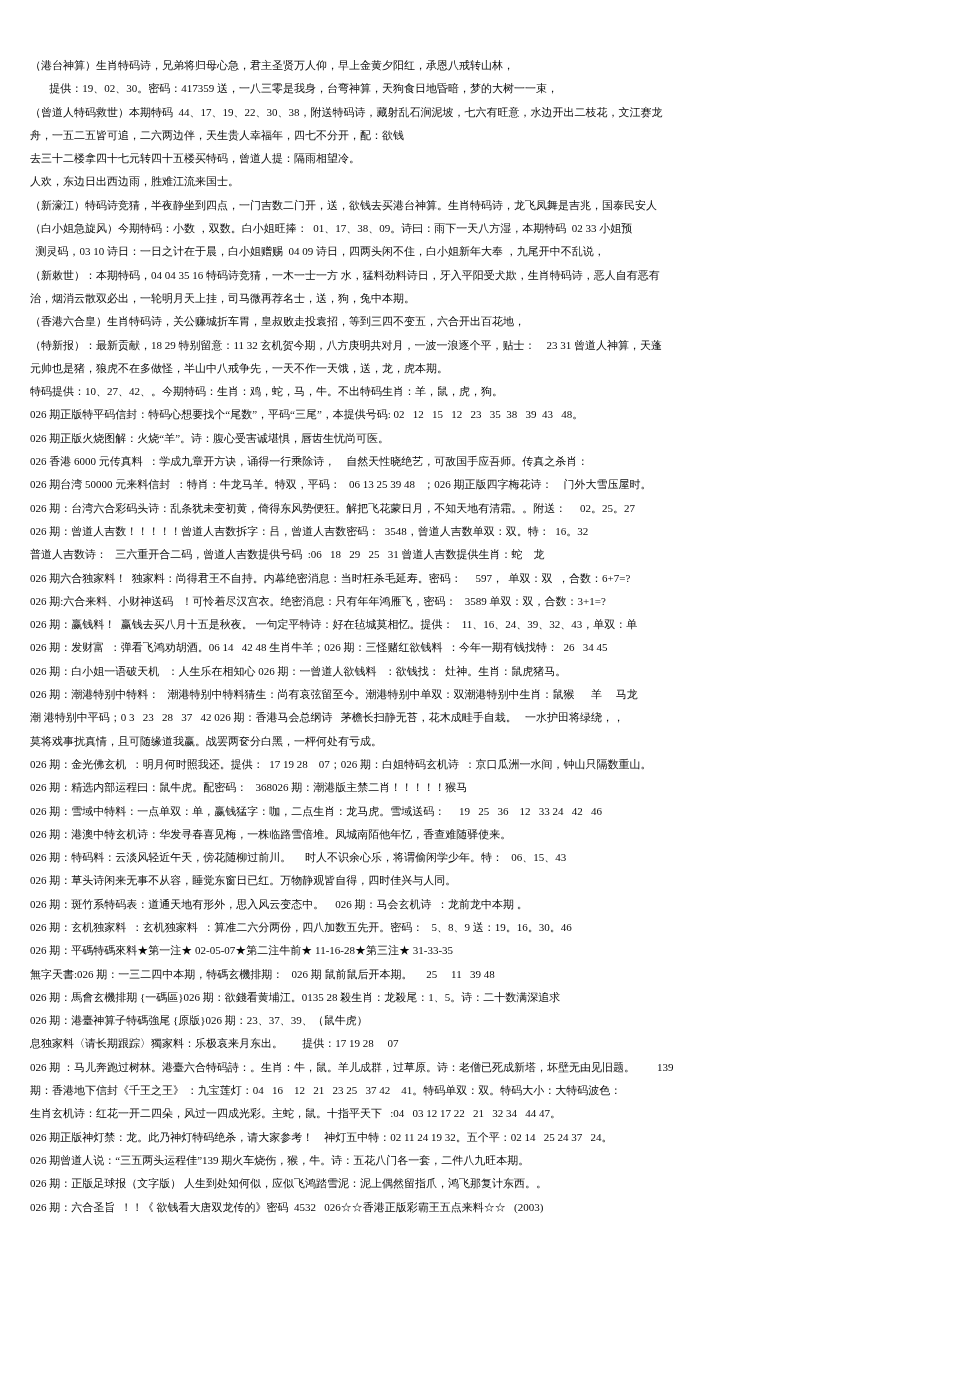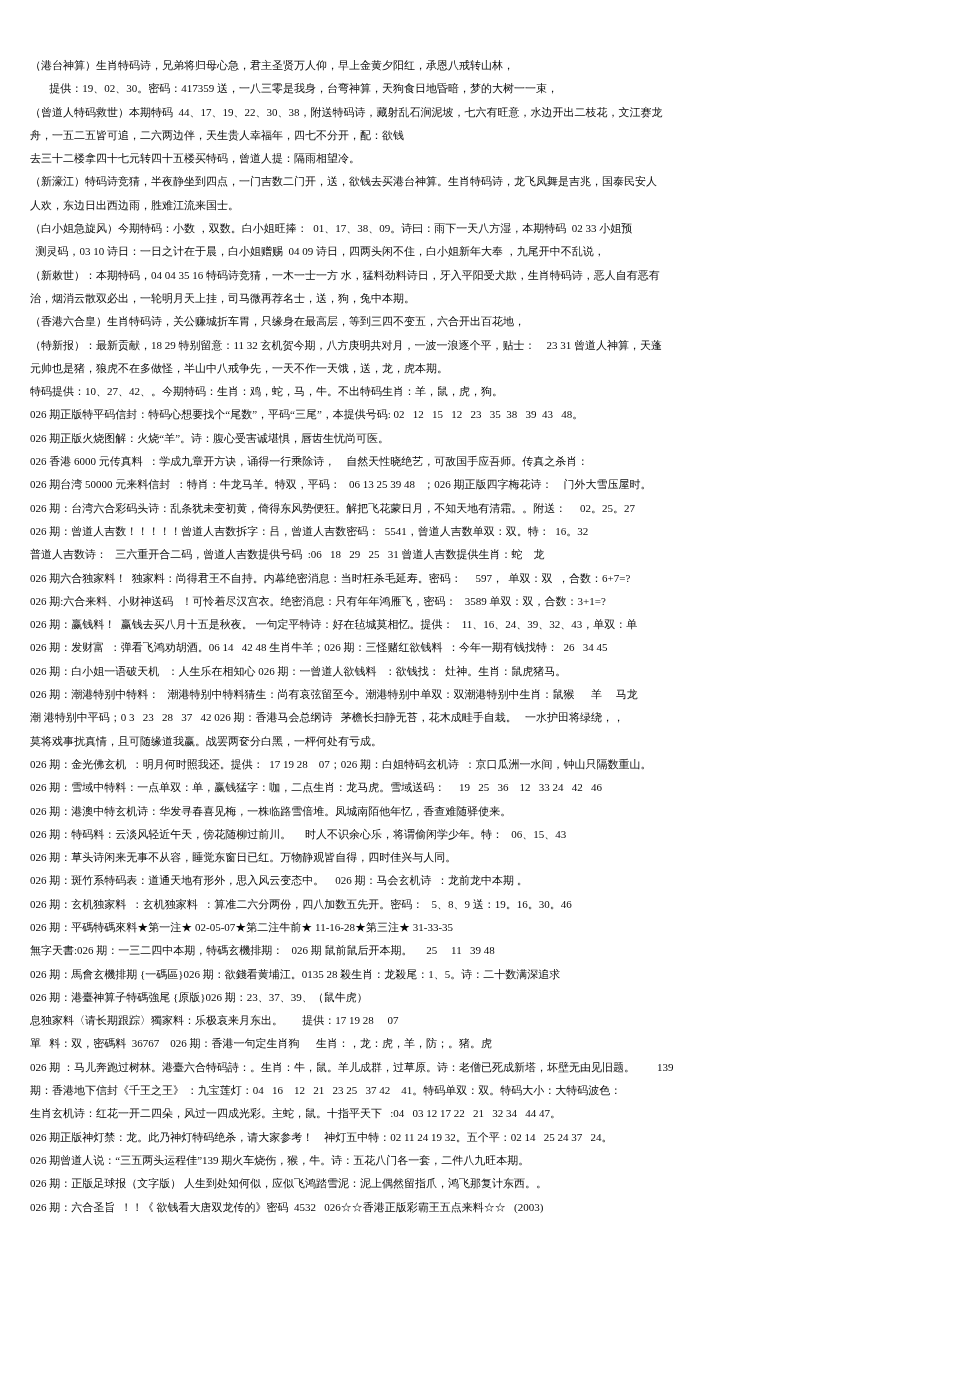--- a/index.html
+++ b/index.html
@@ -34,58 +34,58 @@
 </style>
 </head>
 <body>
 
 <div class="doc" style="color: rgb(10, 10, 10);">
     <div class="line">（港台神算）生肖特码诗，兄弟将归母心急，君主圣贤万人仰，早上金黄夕阳红，承恩八戒转山林，</div>
     <div class="line">       提供：19、02、30。密码：417359 送，一八三零是我身，台弯神算，天狗食日地昏暗，梦的大树一一束，</div>
     <div class="line">（曾道人特码救世）本期特码  44、17、19、22、30、38，附送特码诗，藏射乱石涧泥坡，七六有旺意，水边开出二枝花，文江赛龙</div>
     <div class="line">舟，一五二五皆可追，二六两边伴，天生贵人幸福年，四七不分开，配：欲钱</div>
     <div class="line">去三十二楼拿四十七元转四十五楼买特码，曾道人提：隔雨相望冷。</div>
+    <div class="line">人欢，东边日出西边雨，胜难江流来国士。</div>
     <div class="line">（新濠江）特码诗竞猜，半夜静坐到四点，一门吉数二门开，送，欲钱去买港台神算。生肖特码诗，龙飞凤舞是吉兆，国泰民安人</div>
-    <div class="line">人欢，东边日出西边雨，胜难江流来国士。</div>
     <div class="line">（白小姐急旋风）今期特码：小数 ，双数。白小姐旺捧：  01、17、38、09。诗曰：雨下一天八方湿，本期特码  02 33 小姐预</div>
     <div class="line">  测灵码，03 10 诗日：一日之计在于晨，白小姐赠赐  04 09 诗日，四两头闲不住，白小姐新年大奉 ，九尾开中不乱说，</div>
     <div class="line">（新敕世）：本期特码，04 04 35 16 特码诗竞猜，一木一士一方 水，猛料劲料诗日，牙入平阳受犬欺，生肖特码诗，恶人自有恶有</div>
     <div class="line">治，烟消云散双必出，一轮明月天上挂，司马微再荐名士，送，狗，兔中本期。</div>
-    <div class="line">（香港六合皇）生肖特码诗，关公赚城折车胃，只缘身在最高层，等到三四不变五，六合开出百花地，</div>
+    <div class="line">（香港六合皇）生肖特码诗，关公赚城折车胃，皇叔败走投袁招，等到三四不变五，六合开出百花地，</div>
     <div class="line">（特新报）：最新贡献，18 29 特别留意：11 32 玄机贺今期，八方庚明共对月，一波一浪逐个平，贴士：    23 31 曾道人神算，天蓬</div>
     <div class="line">元帅也是猪，狼虎不在多做怪，半山中八戒争先，一天不作一天饿，送，龙，虎本期。</div>
     <div class="line">特码提供：10、27、42、。今期特码：生肖：鸡，蛇，马，牛。不出特码生肖：羊，鼠，虎，狗。</div>
     <div class="line">026 期正版特平码信封：特码心想要找个“尾数”，平码“三尾”，本提供号码: 02   12   15   12   23   35  38   39  43   48。</div>
     <div class="line">026 期正版火烧图解：火烧“羊”。诗：腹心受害诚堪惧，唇齿生忧尚可医。</div>
     <div class="line">026 香港 6000 元传真料  ：学成九章开方诀，诵得一行乘除诗，    自然天性晓绝艺，可敌国手应吾师。传真之杀肖：</div>
     <div class="line">026 期台湾 50000 元来料信封  ：特肖：牛龙马羊。特双，平码：   06 13 25 39 48   ；026 期正版四字梅花诗：    门外大雪压屋时。</div>
     <div class="line">026 期：台湾六合彩码头诗：乱条犹未变初黄，倚得东风势便狂。解把飞花蒙日月，不知天地有清霜。。附送：     02。25。27</div>
-    <div class="line">026 期：曾道人吉数！！！！！曾道人吉数拆字：吕，曾道人吉数密码：  5541，曾道人吉数单双：双。特：  16。32</div>
+    <div class="line">026 期：曾道人吉数！！！！！曾道人吉数拆字：吕，曾道人吉数密码：  3548，曾道人吉数单双：双。特：  16。32</div>
     <div class="line">普道人吉数诗：   三六重开合二码，曾道人吉数提供号码  :06   18   29   25   31 曾道人吉数提供生肖：蛇    龙</div>
     <div class="line">026 期六合独家料！  独家料：尚得君王不自持。内幕绝密消息：当时枉杀毛延寿。密码：     597，  单双：双  ，合数：6+7=?</div>
     <div class="line">026 期:六合来料、小财神送码   ！可怜着尽汉宫衣。绝密消息：只有年年鸿雁飞，密码：   3589 单双：双，合数：3+1=?</div>
     <div class="line">026 期：赢钱料！  赢钱去买八月十五是秋夜。 一句定平特诗：好在毡城莫相忆。提供：   11、16、24、39、32、43，单双：单</div>
     <div class="line">026 期：发财富  ：弹看飞鸿劝胡酒。06 14   42 48 生肖牛羊；026 期：三怪赌红欲钱料  ：今年一期有钱找特：  26   34 45</div>
     <div class="line">026 期：白小姐一语破天机   ：人生乐在相知心 026 期：一曾道人欲钱料   ：欲钱找：  灶神。生肖：鼠虎猪马。</div>
     <div class="line">026 期：潮港特别中特料：   潮港特别中特料猜生：尚有哀弦留至今。潮港特别中单双：双潮港特别中生肖：鼠猴      羊     马龙</div>
     <div class="line">潮 港特别中平码；0 3   23   28   37   42 026 期：香港马会总纲诗   茅檐长扫静无苔，花木成畦手自栽。   一水护田将绿绕，，</div>
     <div class="line">莫将戏事扰真情，且可随缘道我赢。战罢两奁分白黑，一枰何处有亏成。</div>
     <div class="line">026 期：金光佛玄机  ：明月何时照我还。提供：  17 19 28    07；026 期：白姐特码玄机诗  ：京口瓜洲一水间，钟山只隔数重山。</div>
+    <div class="line">026 期：精选内部运程曰：鼠牛虎。配密码：   368026 期：潮港版主禁二肖！！！！！猴马</div>
     <div class="line">026 期：雪域中特料：一点单双：单，赢钱猛字：咖，二点生肖：龙马虎。雪域送码：     19   25   36    12   33 24   42   46</div>
     <div class="line">026 期：港澳中特玄机诗：华发寻春喜见梅，一株临路雪倍堆。凤城南陌他年忆，香查难随驿使来。</div>
     <div class="line">026 期：特码料：云淡风轻近午天，傍花随柳过前川。     时人不识余心乐，将谓偷闲学少年。特：   06、15、43</div>
     <div class="line">026 期：草头诗闲来无事不从容，睡觉东窗日已红。万物静观皆自得，四时佳兴与人同。</div>
     <div class="line">026 期：斑竹系特码表：道通天地有形外，思入风云变态中。    026 期：马会玄机诗  ：龙前龙中本期 。</div>
     <div class="line">026 期：玄机独家料  ：玄机独家料  ：算准二六分两份，四八加数五先开。密码：   5、8、9 送：19。16。30。46</div>
     <div class="line">026 期：平碼特碼來料★第一注★ 02-05-07★第二注牛前★ 11-16-28★第三注★ 31-33-35</div>
     <div class="line">無字天書:026 期：一三二四中本期，特碼玄機排期：   026 期 鼠前鼠后开本期。     25     11   39 48</div>
     <div class="line">026 期：馬會玄機排期 {一碼區}026 期：欲錢看黄埔江。0135 28 殺生肖：龙殺尾：1、5。诗：二十数满深追求</div>
     <div class="line">026 期：港臺神算子特碼強尾 {原版}026 期：23、37、39、（鼠牛虎）</div>
     <div class="line">息独家料〈请长期跟踪〉獨家料：乐极哀来月东出。       提供：17 19 28     07</div>
-    <div class="line">單   料：双，密碼料  36767    026 期：香港一句定生肖狗      生肖：，龙：虎，羊，防；。猪。虎</div>
     <div class="line">026 期 ：马儿奔跑过树林。港臺六合特码詩：。生肖：牛，鼠。羊儿成群，过草原。诗：老僧已死成新塔，坏壁无由见旧题。        139</div>
     <div class="line">期：香港地下信封《千王之王》 ：九宝莲灯：04   16    12   21   23 25   37 42    41。特码单双：双。特码大小：大特码波色：</div>
     <div class="line">生肖玄机诗：红花一开二四朵，风过一四成光彩。主蛇，鼠。十指平天下   :04   03 12 17 22   21   32 34   44 47。</div>
     <div class="line">026 期正版神灯禁：龙。此乃神灯特码绝杀，请大家参考！    神灯五中特：02 11 24 19 32。五个平：02 14   25 24 37   24。</div>
     <div class="line">026 期曾道人说：“三五两头运程佳”139 期火车烧伤，猴，牛。诗：五花八门各一套，二件八九旺本期。</div>
     <div class="line">026 期：正版足球报（文字版） 人生到处知何似，应似飞鸿踏雪泥：泥上偶然留指爪，鸿飞那复计东西。。</div>
     <div class="line">026 期：六合圣旨  ！！《 欲钱看大唐双龙传的》密码  4532   026☆☆香港正版彩霸王五点来料☆☆   (2003)</div>
   </div>
 
 </body></html>

